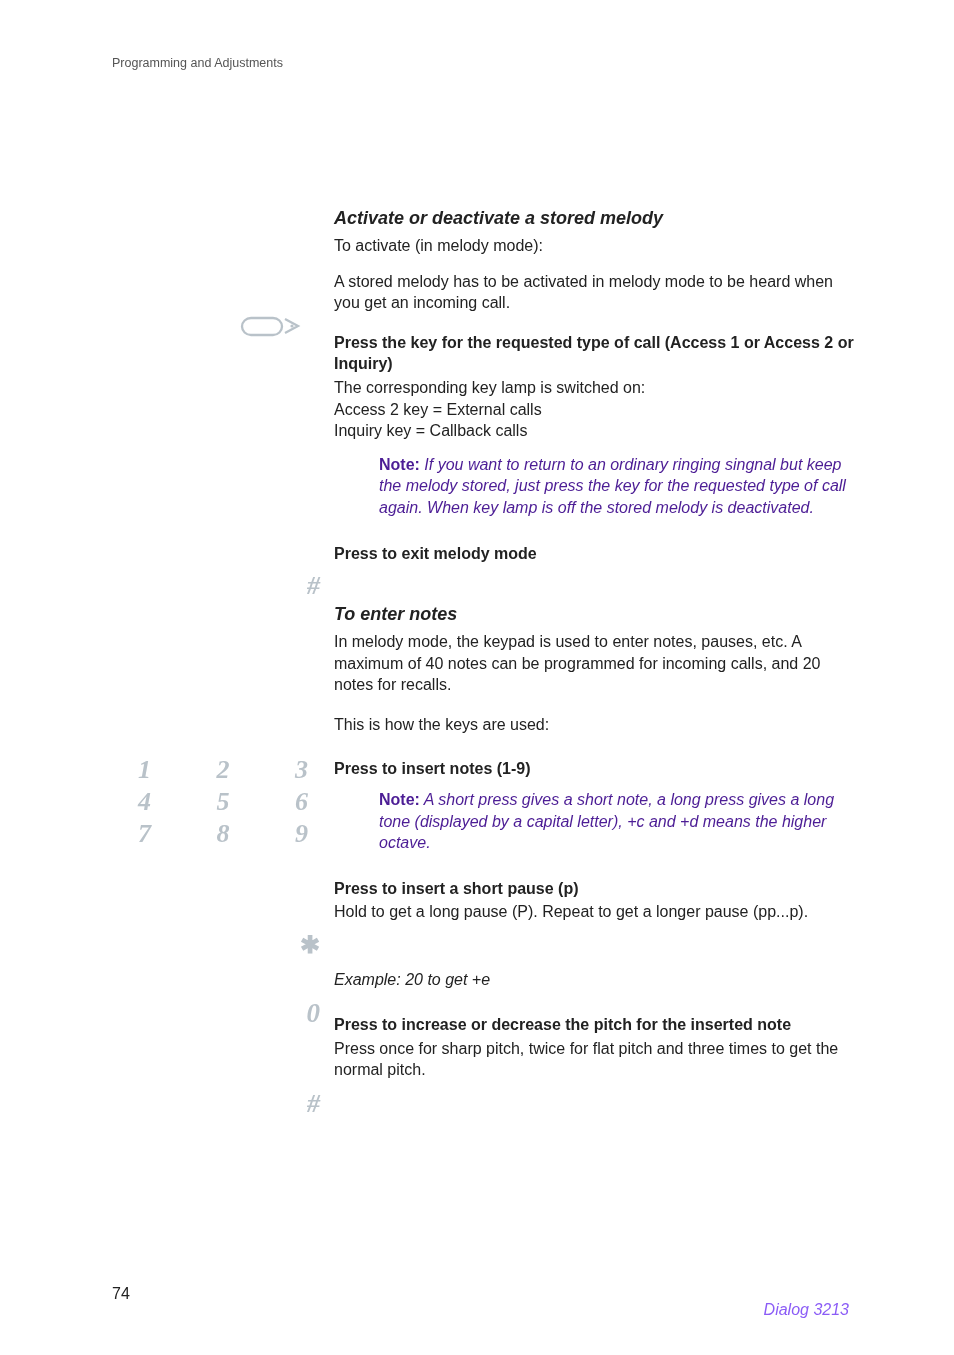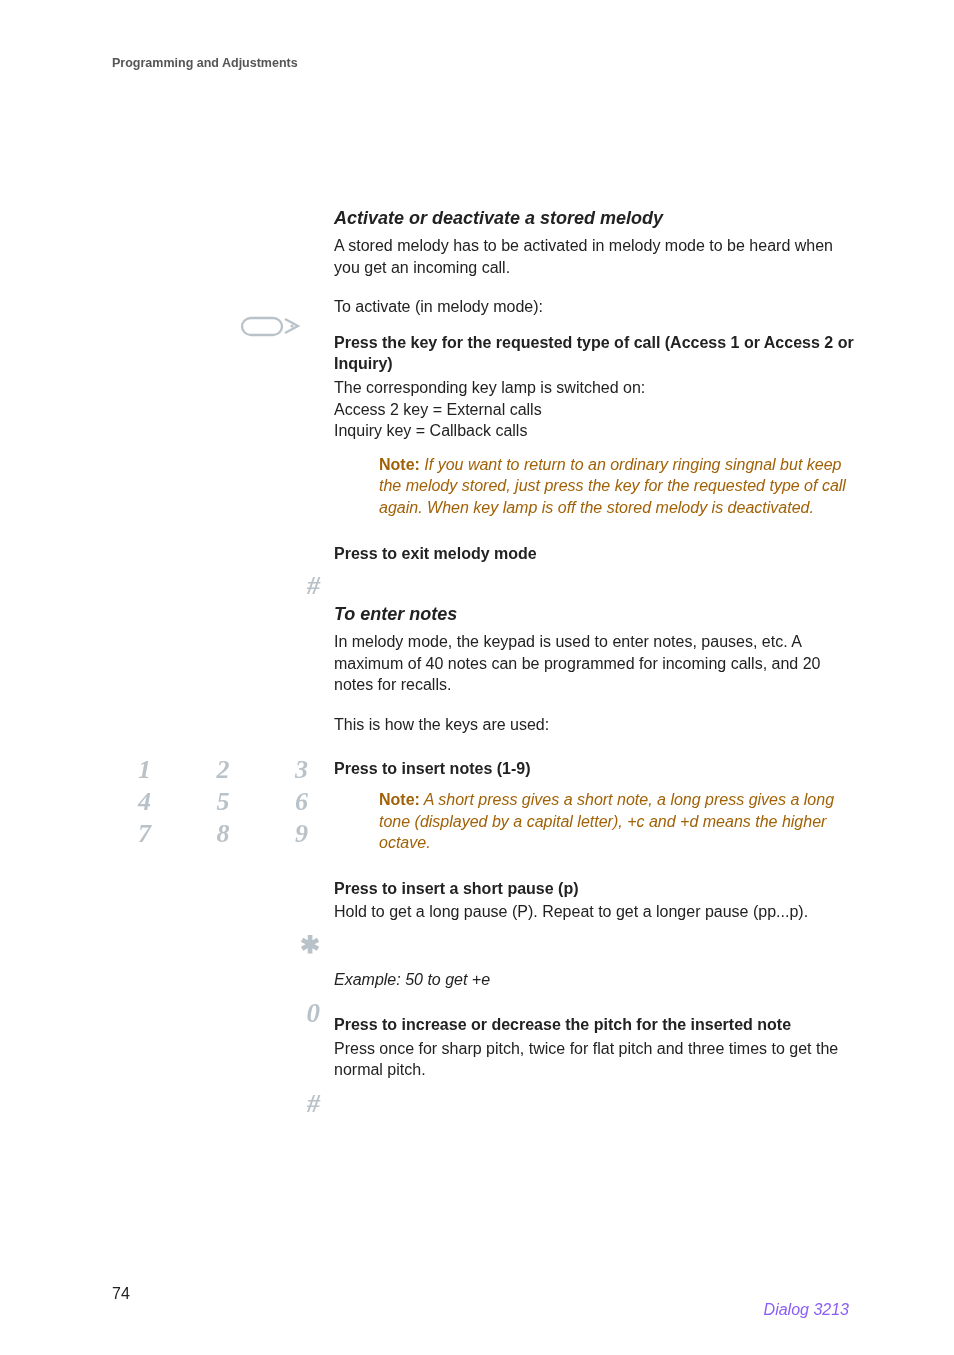--- a/index.html
+++ b/index.html
@@ -11,21 +11,21 @@
     color: #222;
     position: relative;
     background: #fff;
   }
   .header {
     position: absolute;
     top: 56px;
     left: 112px;
     font-size: 12.5px;
     color: #555;
-    font-weight: 700;
+    font-weight: 400;
   }
   .content {
     position: absolute;
     left: 334px;
     right: 100px;
     top: 208px;
   }
   .sect-title {
     font-weight: bold;
     font-style: italic;
@@ -44,21 +44,21 @@
     font-size: 16px;
     font-weight: bold;
     line-height: 1.35;
     margin: 0 0 2px 0;
   }
   .note {
     padding-left: 45px;
     font-size: 16px;
     line-height: 1.35;
     margin: 10px 0 10px 0;
-    color: #a16207;
+    color: #4c1d95;
   }
   .note .label { font-weight: bold; font-style: normal; }
   .note .note-body { font-style: italic; }
   .example { font-style: italic; }
   .footer-left {
     position: absolute;
     left: 112px;
     bottom: 52px;
     font-size: 16px;
     color: #222;
@@ -139,22 +139,22 @@
 
 <div class="gutter-col" style="top:933px; font-size:24px; font-style:normal;">✱</div>
 
 <div class="gutter-col hash-gutter" style="top:1000px; font-size:27px;">0</div>
 
 <div class="gutter-col hash-gutter" style="top:1091px; font-size:26px;">#</div>
 
 <div class="content">
 
   <div class="sect-title">Activate or deactivate a stored melody</div>
+  <p class="body-text single">To activate (in melody mode):</p>
   <p class="body-text">A stored melody has to be activated in melody mode to be heard when you get an incoming call.</p>
-  <p class="body-text single">To activate (in melody mode):</p>
 
   <div class="step-heading">Press the key for the requested type of call (Access 1 or Access 2 or Inquiry)</div>
   <div class="body-text" style="margin-bottom:12px;">
     <div>The corresponding key lamp is switched on:</div>
     <div>Access 2 key = External calls</div>
     <div>Inquiry key = Callback calls</div>
   </div>
 
   <div class="note" style="margin-bottom:24px;">
     <span class="label">Note:</span><span class="note-body"> If you want to return to an ordinary ringing singnal but keep the melody stored, just press the key for the requested type of call again. When key lamp is off the stored melody is deactivated.</span>
@@ -172,21 +172,21 @@
   </div>
 
   <div class="blk">
     <div class="step-heading">Press to insert a short pause (p)</div>
     <div class="body-text" style="margin-bottom:1px;">Hold to get a long pause (P). Repeat to get a longer pause (pp...p).</div>
   </div>
 
   <div class="blk">
     <div class="body-text" style="margin-bottom:0;">
       <br>
-      <span class="example">Example: 50 to get +e</span>
+      <span class="example">Example: 20 to get +e</span>
     </div>
   </div>
 
   <div class="blk">
     <div class="step-heading">Press to increase or decrease the pitch for the inserted note</div>
     <div class="body-text" style="margin-bottom:0;">Press once for sharp pitch, twice for flat pitch and three times to get the normal pitch.</div>
   </div>
 
 </div>
 

